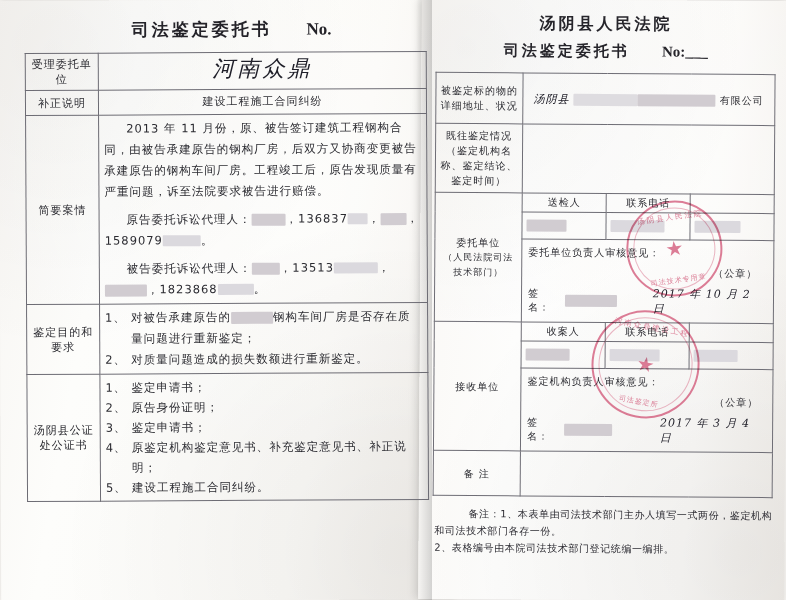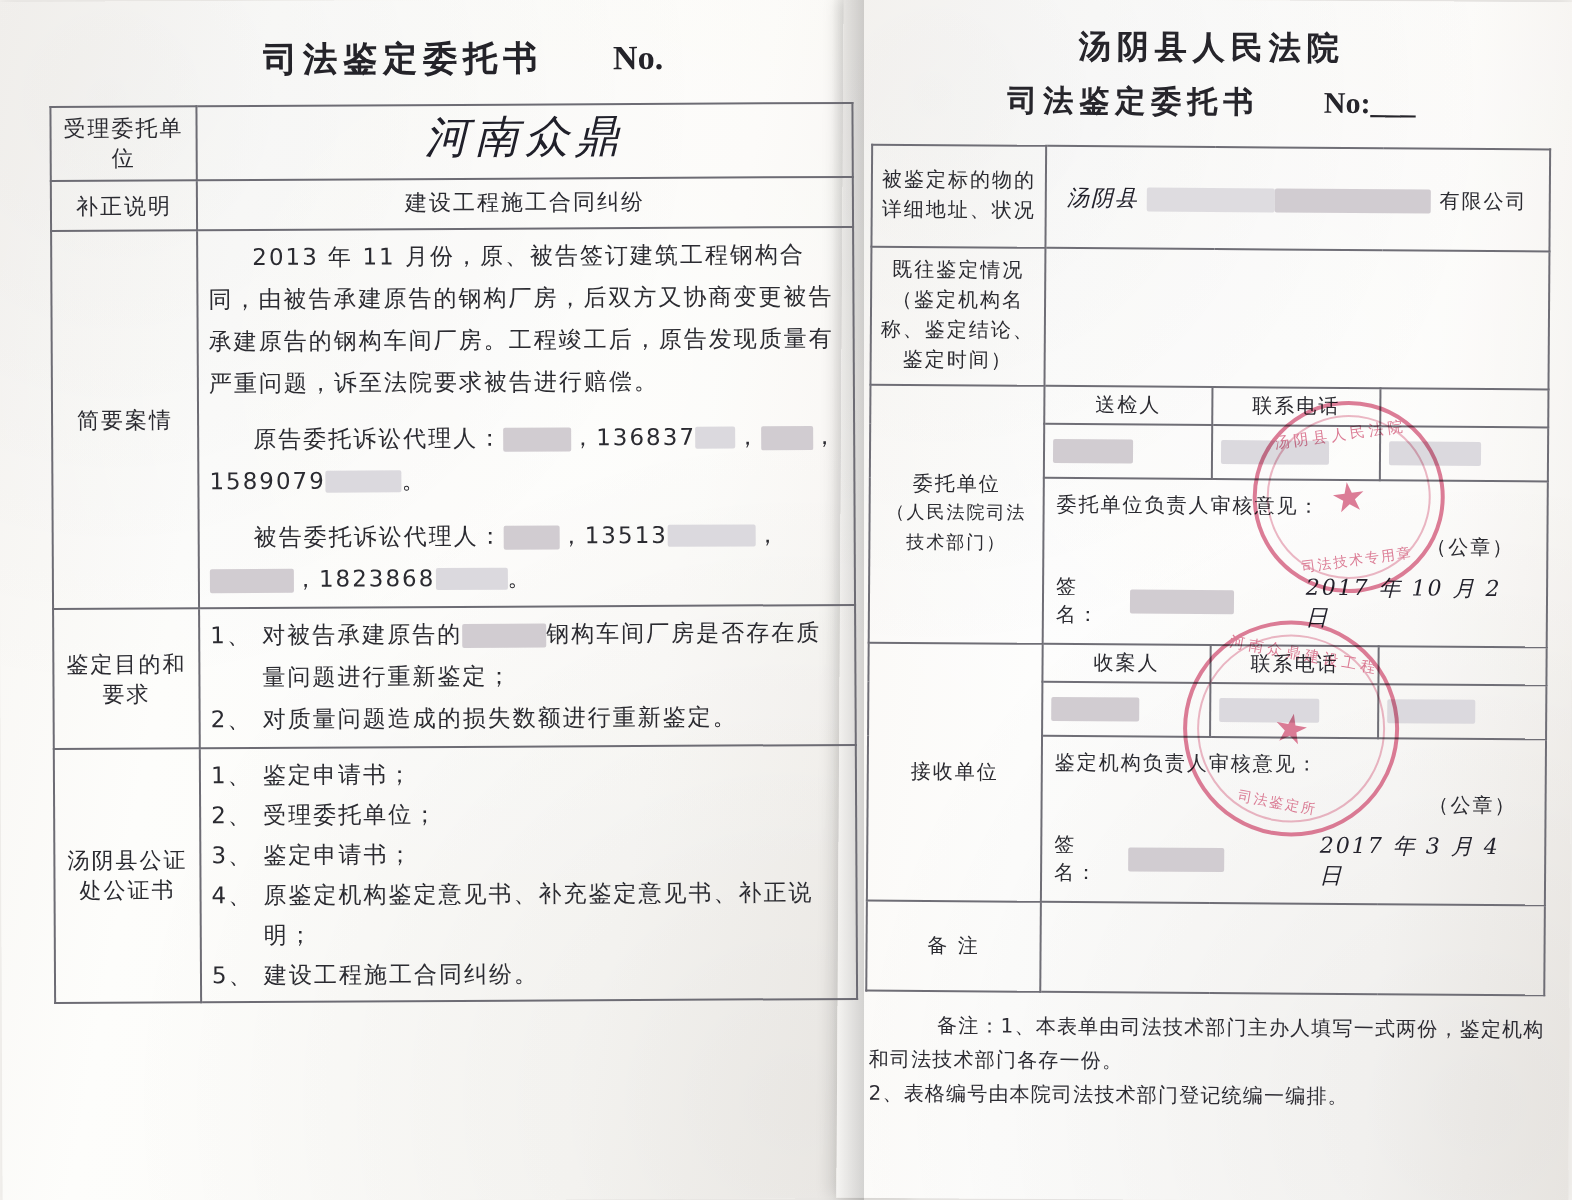--- a/index.html
+++ b/index.html
@@ -345,21 +345,21 @@
       <tr>
         <td class="lab zh">汤阴县公证处公证书</td>
         <td class="val">
           <ul class="num-list tight zh">
             <li>
                   <span class="n">1、</span>
                   <span>鉴定申请书；</span>
                 </li>
             <li>
                   <span class="n">2、</span>
-                  <span>受理委托单位；</span>
+                  <span>原告身份证明；</span>
                 </li>
             <li>
                   <span class="n">3、</span>
                   <span>鉴定申请书；</span>
                 </li>
             <li>
                   <span class="n">4、</span>
                   <span>原鉴定机构鉴定意见书、补充鉴定意见书、补正说明；</span>
                 </li>
             <li>

